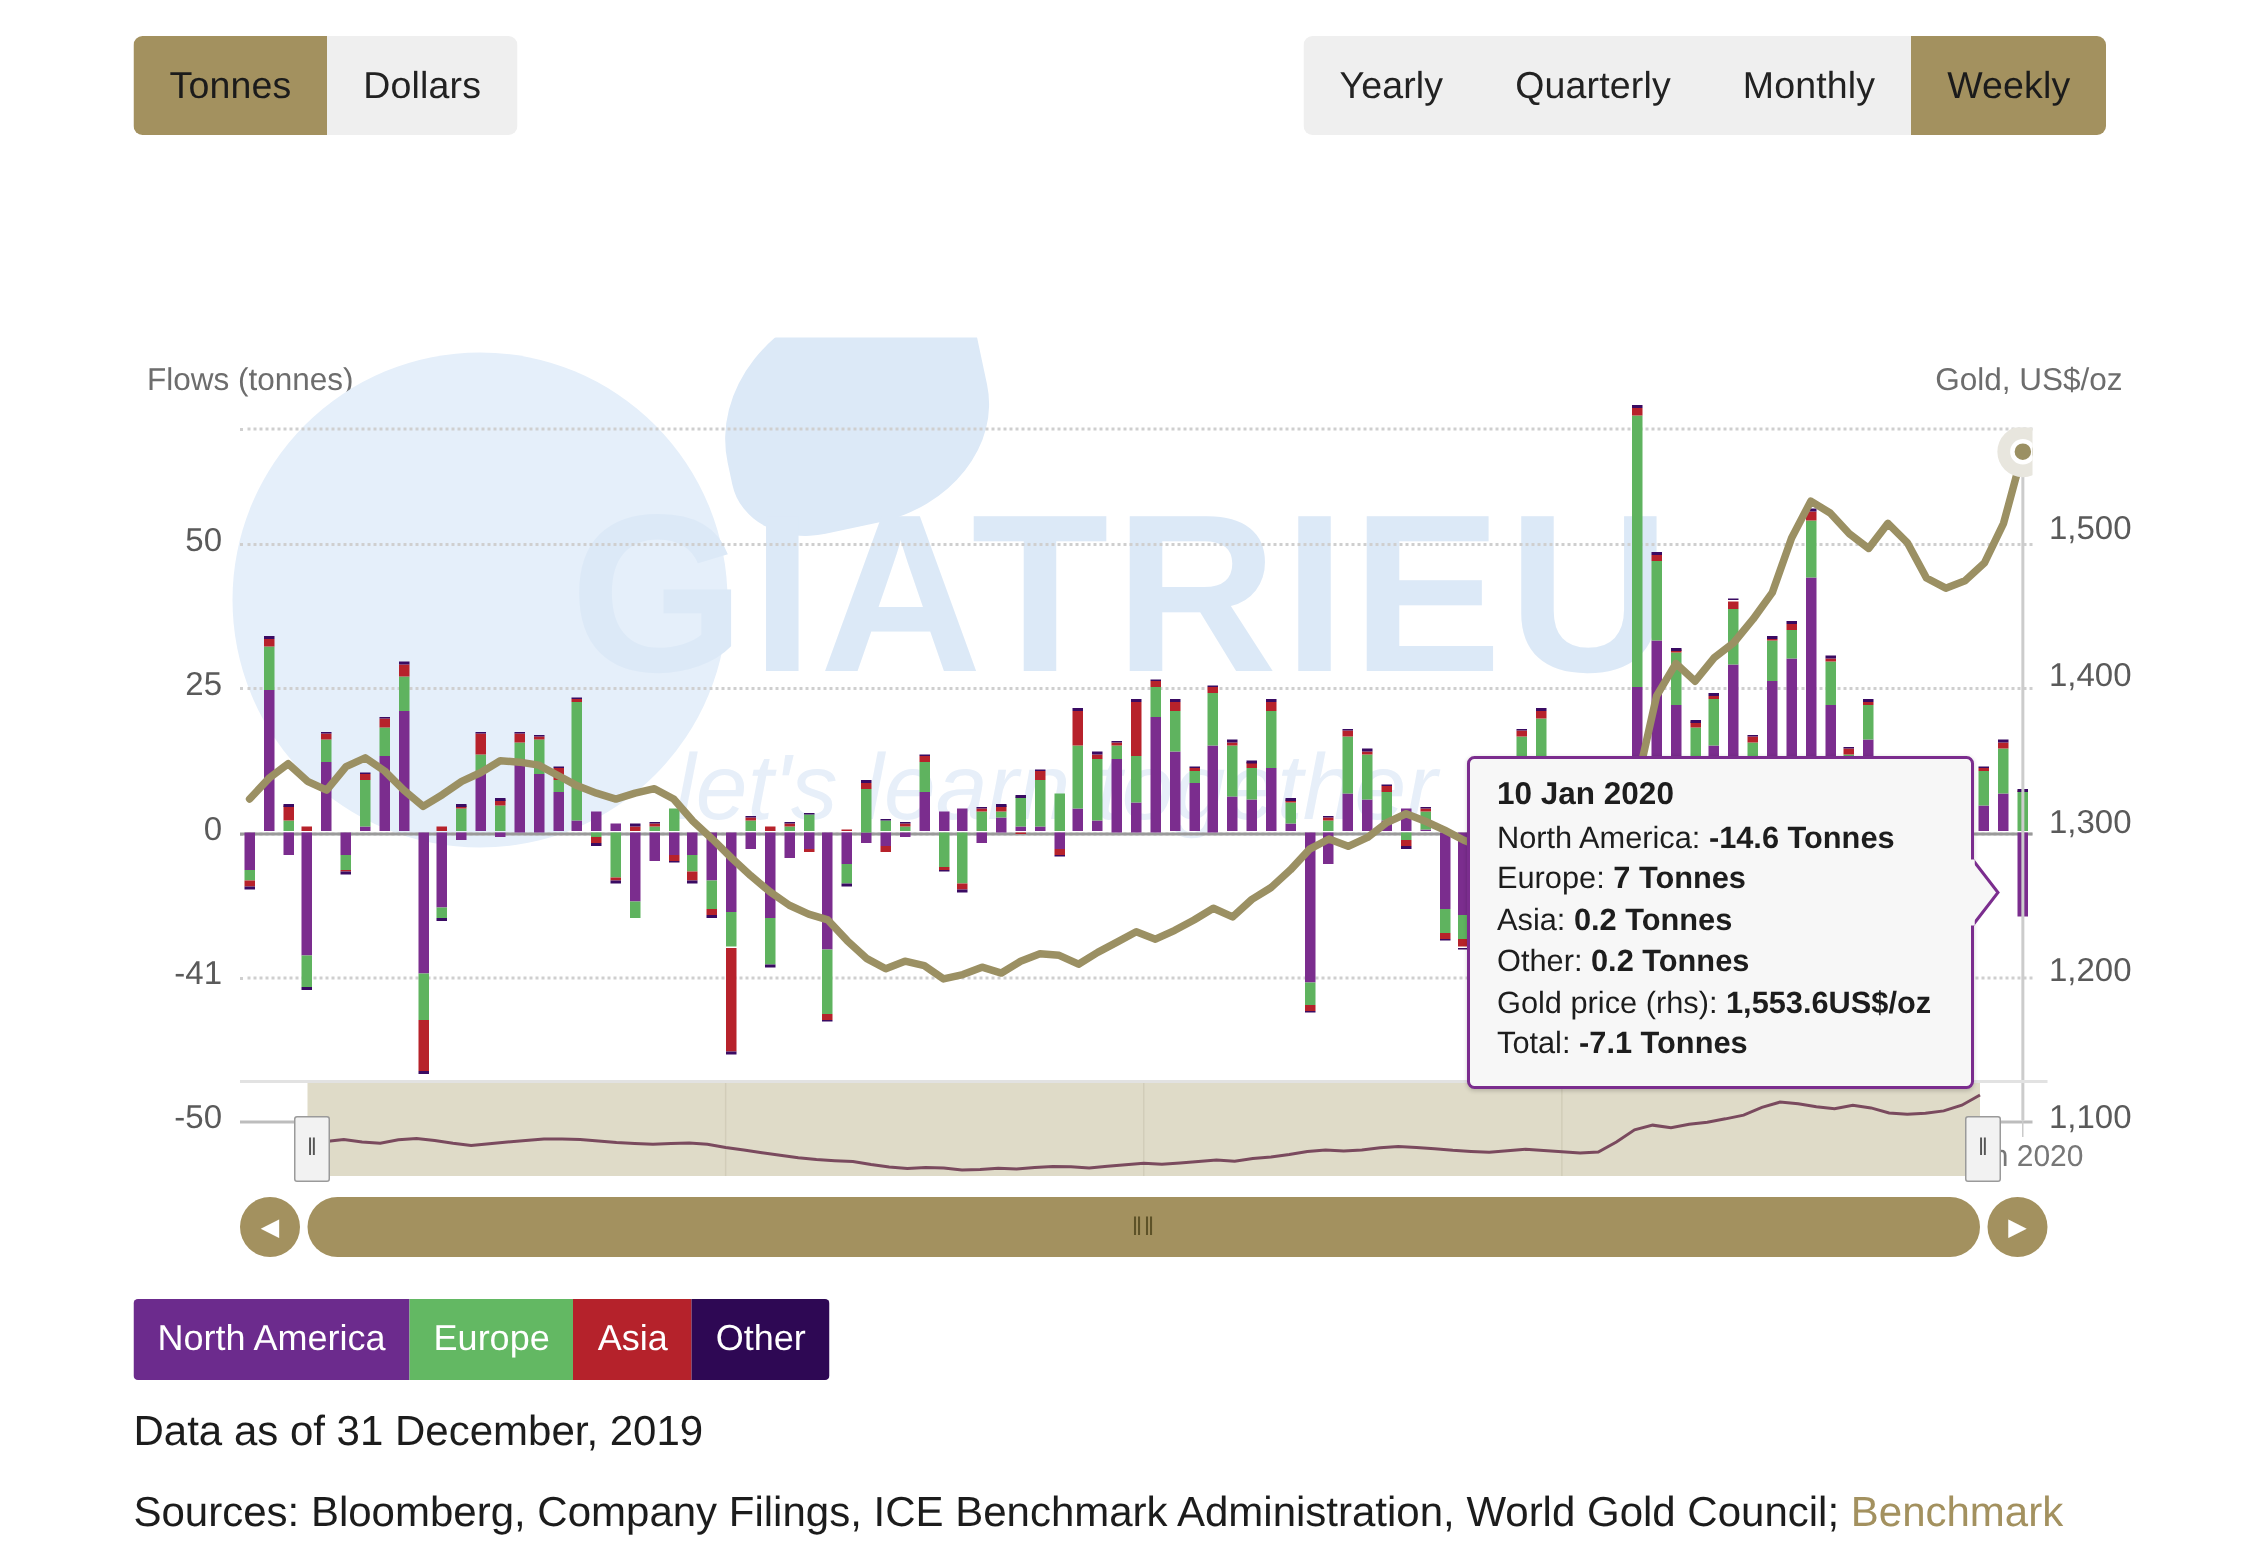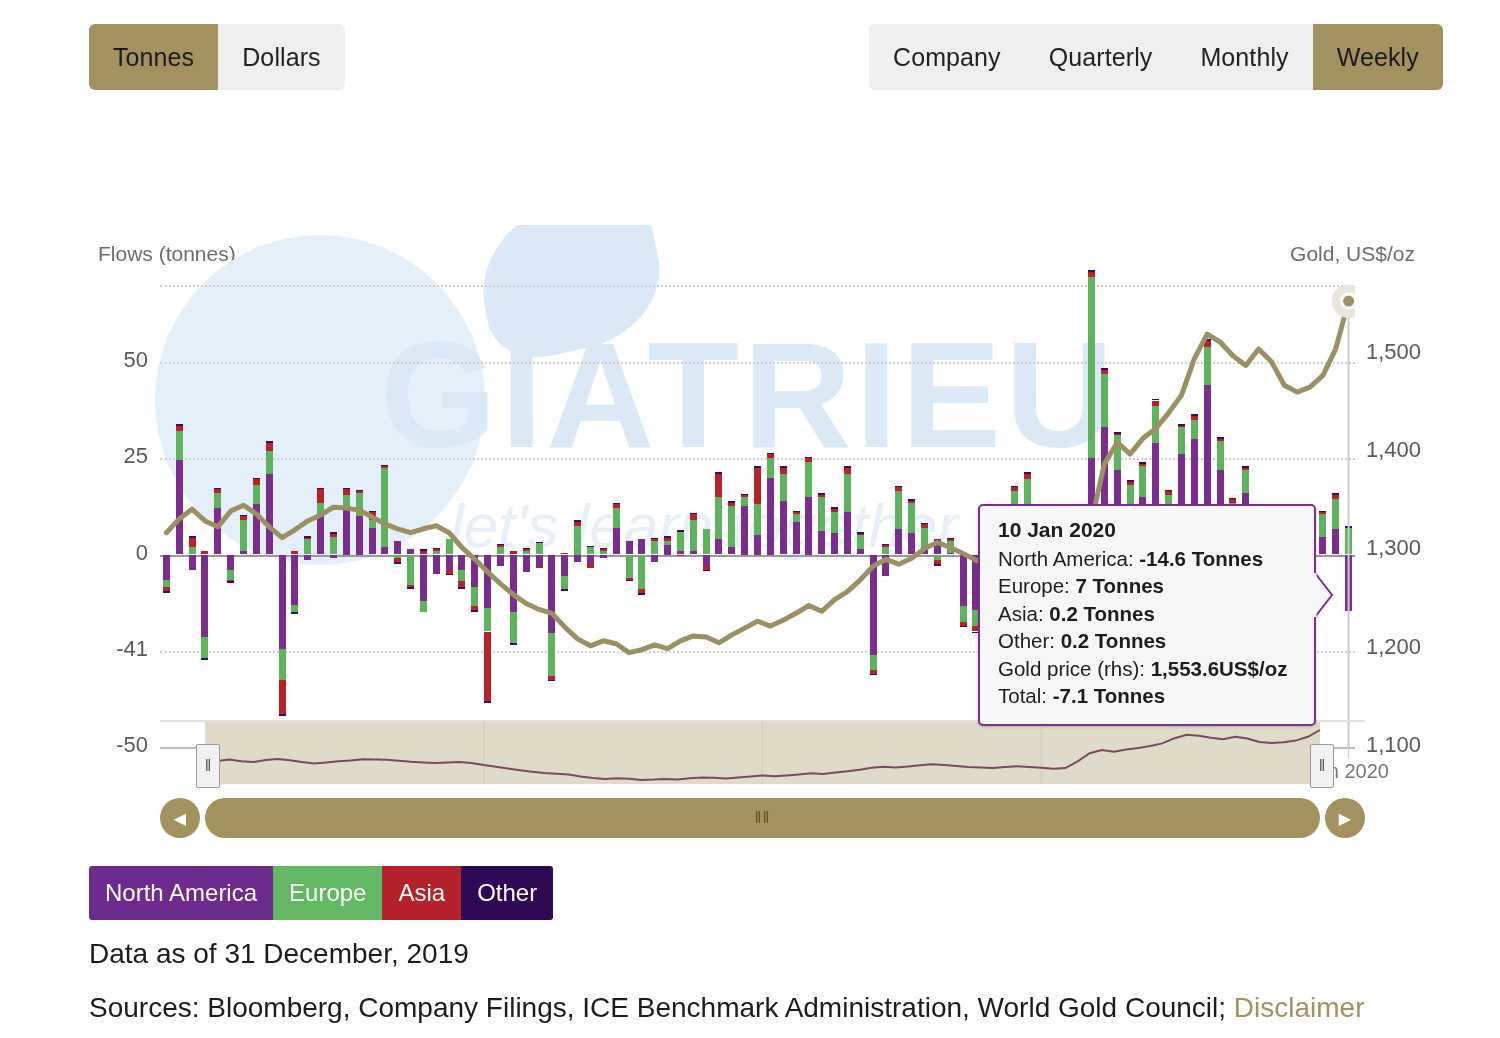--- a/index.html
+++ b/index.html
@@ -137,21 +137,21 @@
 </head>
 <body>
 
 <div id="root">
 
   <div class="toolbar" id="unit-toolbar">
       <div class="tbtn active">Tonnes</div>
       <div class="tbtn">Dollars</div>
     </div>
   <div class="toolbar" id="freq-toolbar">
-      <div class="tbtn">Company</div>
+      <div class="tbtn">Yearly</div>
       <div class="tbtn">Quarterly</div>
       <div class="tbtn">Monthly</div>
       <div class="tbtn active">Weekly</div>
     </div>
 
   <div id="chart-area">
 
     <div class="axis-caption" id="lhs-caption">Flows (tonnes)</div>
     <div class="axis-caption" id="rhs-caption">Gold, US$/oz</div>
 
@@ -816,16 +816,16 @@
 
   <div id="legend">
       <div class="lg na" style="background: rgb(108, 43, 141);">North America</div>
       <div class="lg eu" style="background: rgb(99, 184, 99);">Europe</div>
       <div class="lg as" style="background: rgb(181, 34, 43);">Asia</div>
       <div class="lg ot" style="background: rgb(46, 8, 84);">Other</div>
     </div>
 
   <div class="foot" id="foot-data">Data as of 31 December, 2019</div>
   <div class="foot" id="foot-sources">
-    <span>Sources: Bloomberg, Company Filings, ICE Benchmark Administration, World Gold Council; </span><span id="disclaimer">Disclaimer</span>
+    <span>Sources: Bloomberg, Company Filings, ICE Benchmark Administration, World Gold Council; </span><span id="disclaimer">Benchmark</span>
   </div>
 
 </div>
 
 </body></html>

